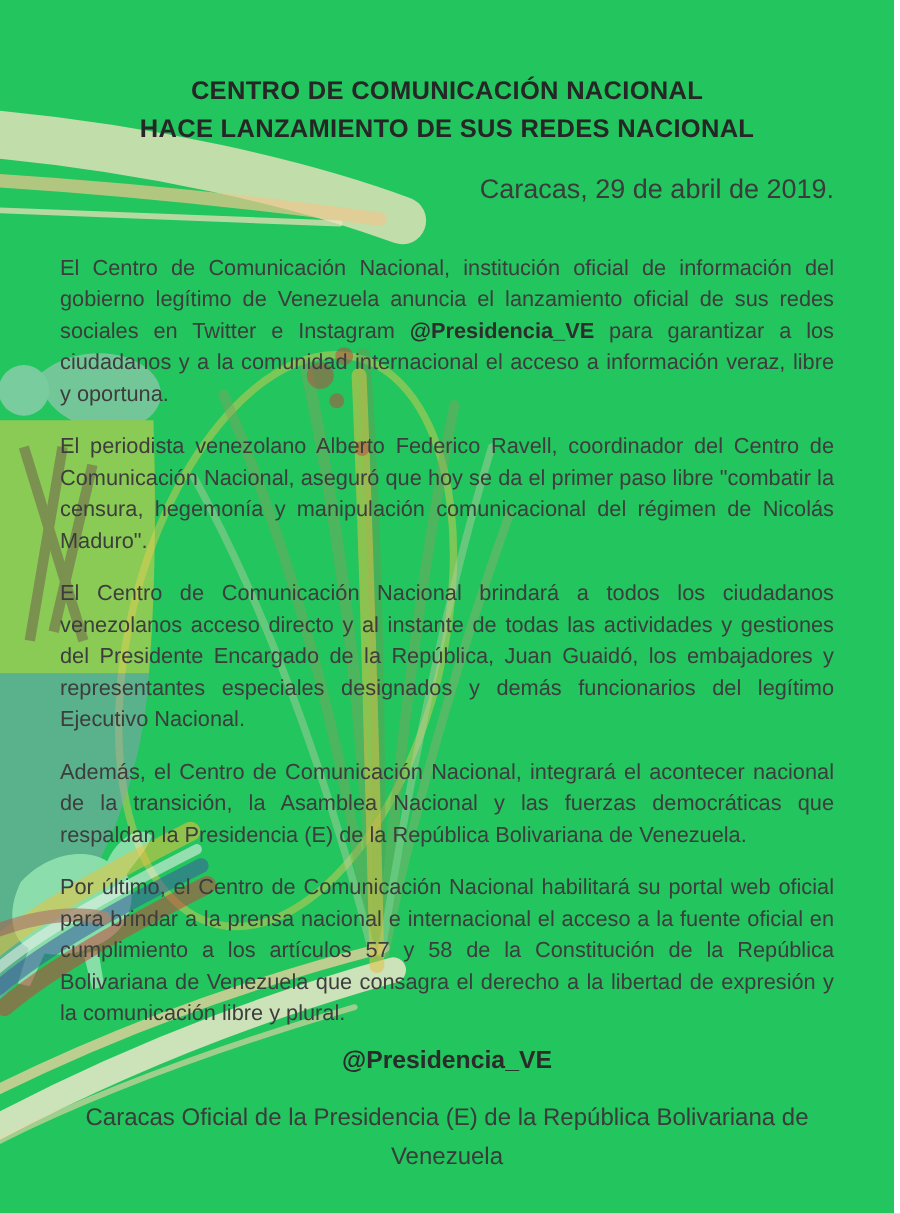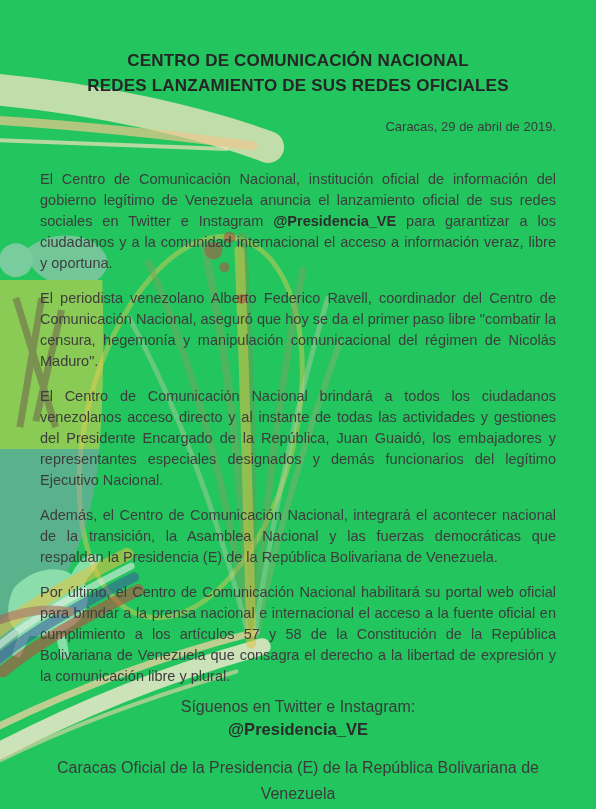--- a/index.html
+++ b/index.html
@@ -29,21 +29,21 @@
     text-align: center;
     font-weight: bold;
     font-size: 17px;
     line-height: 25px;
     color: #262626;
     letter-spacing: 0.2px;
   }
   .dateline {
     margin-top: 18px;
     text-align: right;
-    font-size: 13px;
+    font-size: 18px;
     line-height: 21px;
     color: #3b3b3b;
   }
   p.body-par {
     margin-top: 14px;
     font-size: 14.5px;
     line-height: 21px;
     text-align: justify;
     color: #3d3d3d;
   }
@@ -133,36 +133,35 @@
       <path d="M135,581 C82,608 32,635 -1,663" stroke="#3a5aa0" stroke-width="10"></path>
       <path d="M139,594 C86,621 36,648 3,676" stroke="#c8443f" stroke-width="12"></path>
       <path d="M-6,626 C20,616 46,611 70,616" stroke="#c8443f" stroke-width="9" opacity="0.8"></path>
     </g>
   </svg>
 
   <div class="content">
 
     <div class="title">
       <div>CENTRO DE COMUNICACIÓN NACIONAL</div>
-      <div>REDES LANZAMIENTO DE SUS REDES OFICIALES</div>
+      <div>HACE LANZAMIENTO DE SUS REDES NACIONAL</div>
     </div>
 
     <div class="dateline">Caracas, 29 de abril de 2019.</div>
 
     <p class="body-par first"><span>El Centro de Comunicación Nacional, institución oficial de información del gobierno legítimo de Venezuela anuncia el lanzamiento oficial de sus redes sociales en Twitter e Instagram </span><b>@Presidencia_VE</b><span> para garantizar a los ciudadanos y a la comunidad internacional el acceso a información veraz, libre y oportuna.</span></p>
 
     <p class="body-par">El periodista venezolano Alberto Federico Ravell, coordinador del Centro de Comunicación Nacional, aseguró que hoy se da el primer paso libre "combatir la censura, hegemonía y manipulación comunicacional del régimen de Nicolás Maduro".</p>
 
     <p class="body-par">El Centro de Comunicación Nacional brindará a todos los ciudadanos venezolanos acceso directo y al instante de todas las actividades y gestiones del Presidente Encargado de la República, Juan Guaidó, los embajadores y representantes especiales designados y demás funcionarios del legítimo Ejecutivo Nacional.</p>
 
     <p class="body-par">Además, el Centro de Comunicación Nacional, integrará el acontecer nacional de la transición, la Asamblea Nacional y las fuerzas democráticas que respaldan la Presidencia (E) de la República Bolivariana de Venezuela.</p>
 
     <p class="body-par">Por último, el Centro de Comunicación Nacional habilitará su portal web oficial para brindar a la prensa nacional e internacional el acceso a la fuente oficial en cumplimiento a los artículos 57 y 58 de la Constitución de la República Bolivariana de Venezuela que consagra el derecho a la libertad de expresión y la comunicación libre y plural.</p>
 
     <div class="follow-block">
-      <div>Síguenos en Twitter e Instagram:</div>
       <div class="follow-handle">@Presidencia_VE</div>
     </div>
 
     <div class="footer-note">Caracas Oficial de la Presidencia (E) de la República Bolivariana de Venezuela</div>
 
   </div>
 </div>
 
 </body></html>

